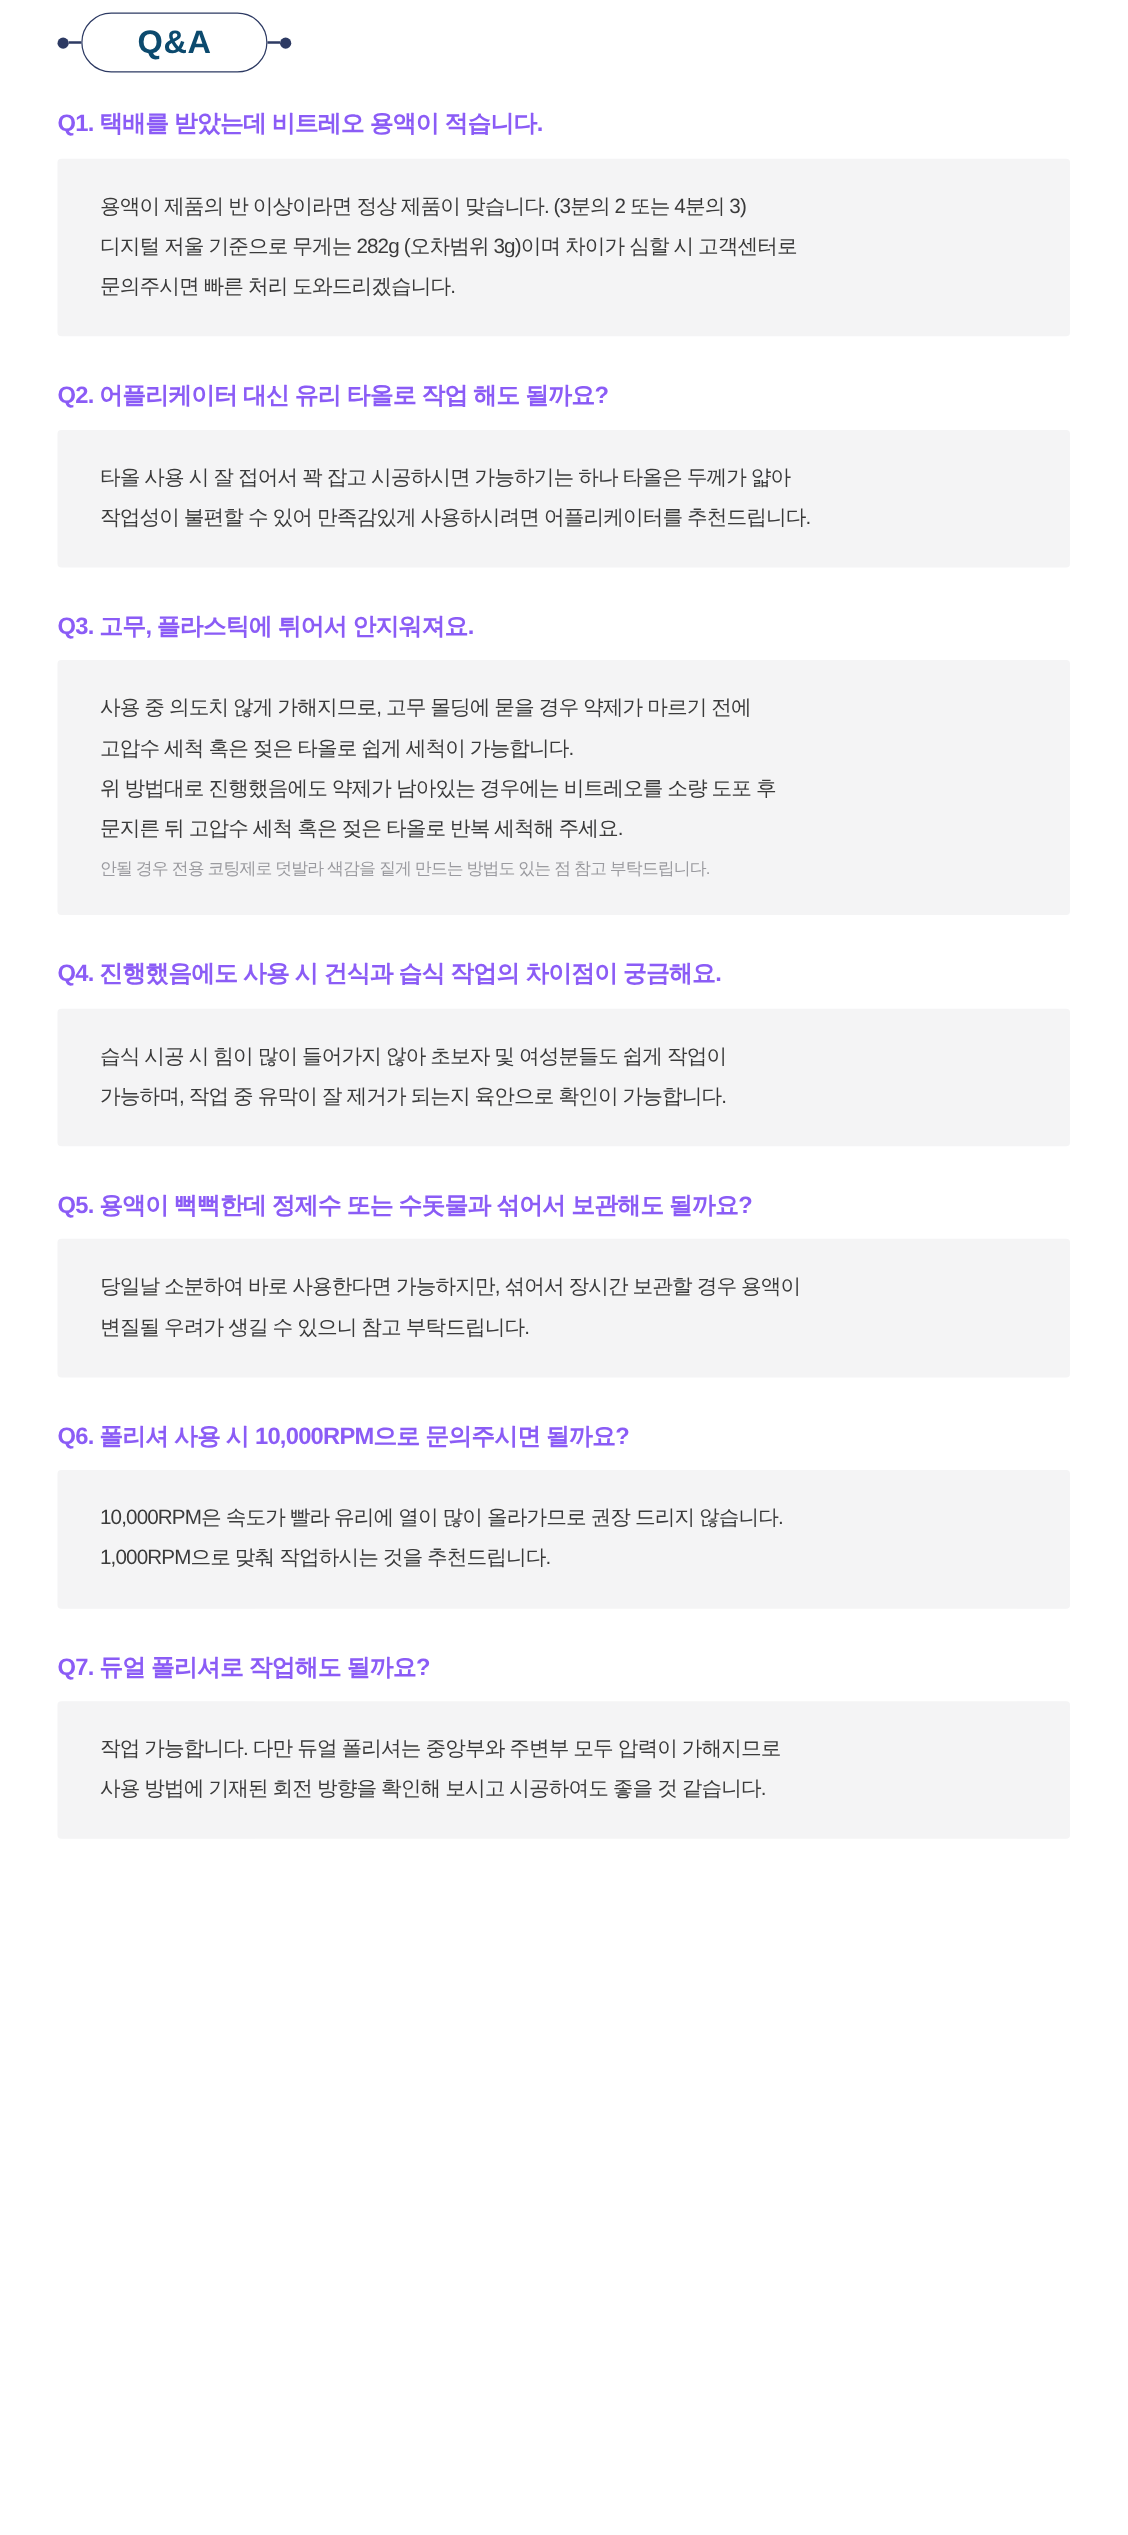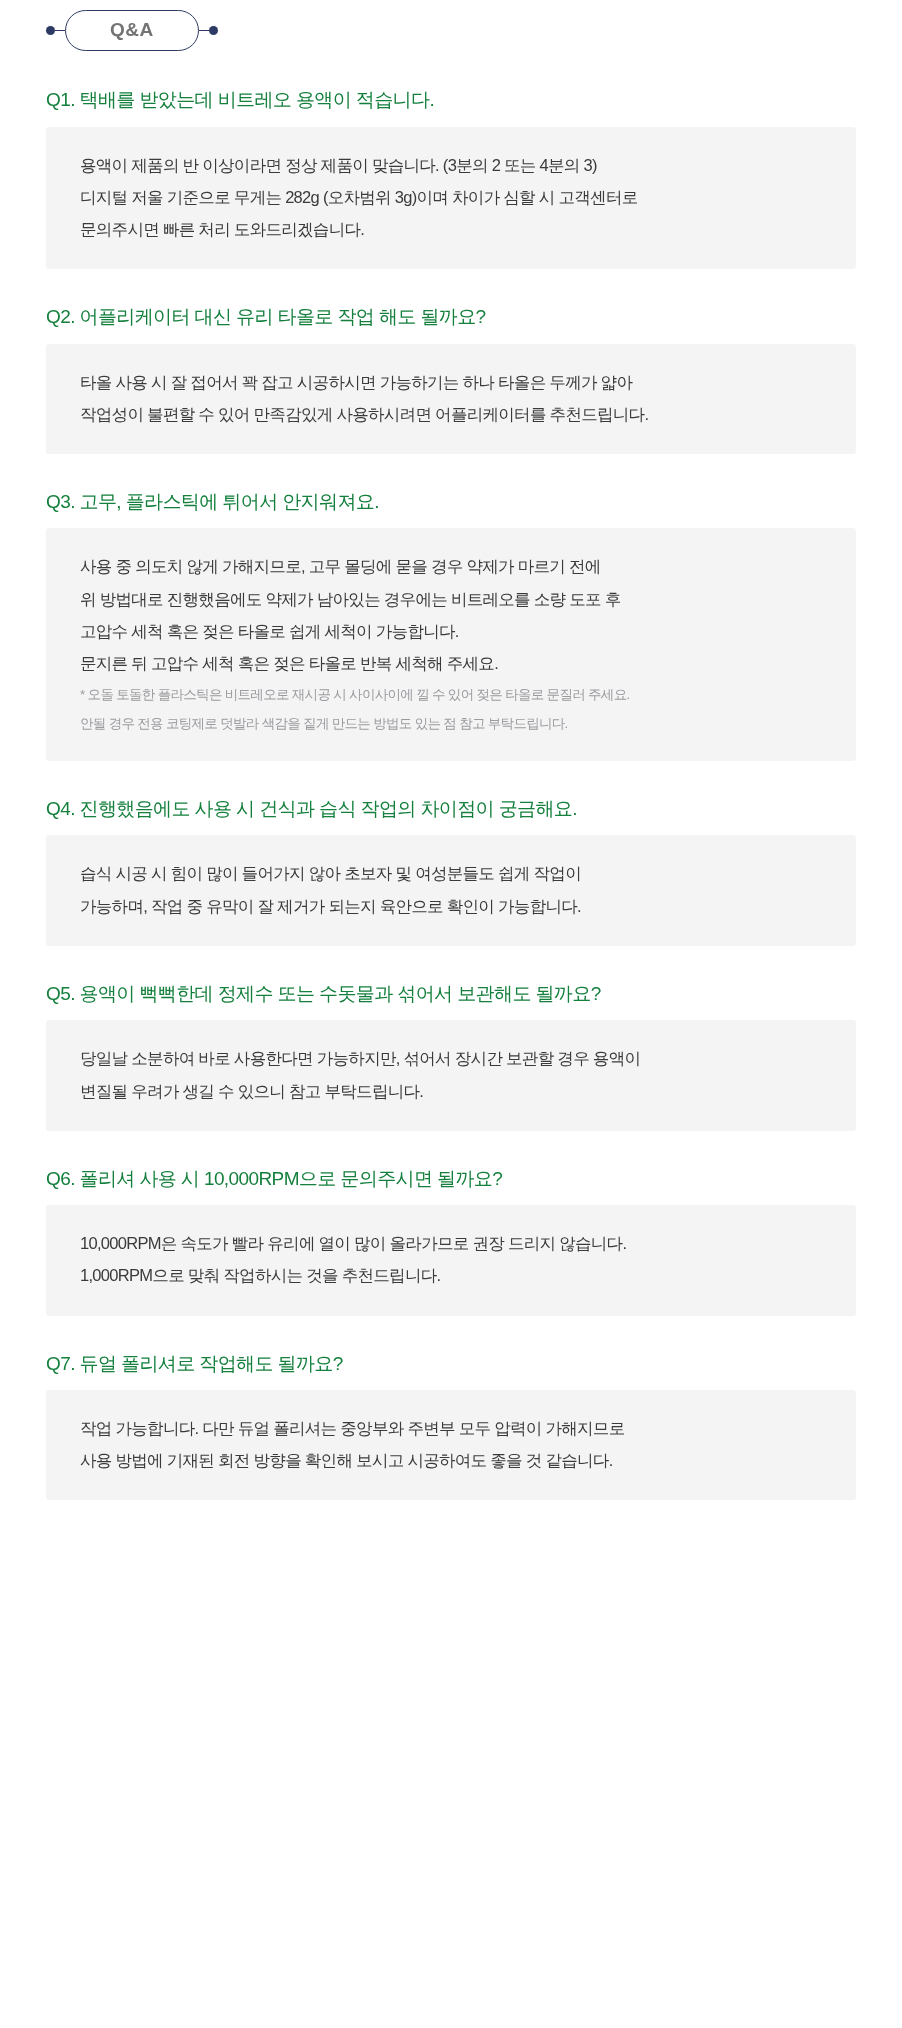--- a/index.html
+++ b/index.html
@@ -52,39 +52,39 @@
   }
   .dot-line {
     width: 10px;
     height: 1.5px;
     background: #2d3a63;
   }
   .badge {
     border: 1.5px solid #2d3a63;
     border-radius: 30px;
     padding: 9px 44px 11px;
-    color: #737373;
-    font-size: 19px;
+    color: #0c4a6e;
+    font-size: 26px;
     font-weight: bold;
     letter-spacing: 0.5px;
     line-height: 1;
     white-space: nowrap;
   }
 
   
   .qa-list {
     padding: 0 46px;
   }
   .qa-block {
     margin-bottom: 34px;
   }
   .question {
     font-size: 19px;
-    font-weight: normal;
-    color: #15803d;
+    font-weight: bold;
+    color: #8b5cf6;
     line-height: 1.5;
     margin: 0 0 12px 0;
     letter-spacing: -0.6px;
   }
   .answer {
     background: #f4f4f5;
     border-radius: 3px;
     padding: 22px 30px 24px 34px;
     font-size: 16.5px;
     line-height: 1.95;
@@ -134,24 +134,23 @@
       <div class="answer">
         <p>타올 사용 시 잘 접어서 꽉 잡고 시공하시면 가능하기는 하나 타올은 두께가 얇아</p>
         <p>작업성이 불편할 수 있어 만족감있게 사용하시려면 어플리케이터를 추천드립니다.</p>
       </div>
     </div>
 
     <div class="qa-block">
       <h3 class="question">Q3. 고무, 플라스틱에 튀어서 안지워져요.</h3>
       <div class="answer">
         <p>사용 중 의도치 않게 가해지므로, 고무 몰딩에 묻을 경우 약제가 마르기 전에</p>
+        <p>고압수 세척 혹은 젖은 타올로 쉽게 세척이 가능합니다.</p>
         <p>위 방법대로 진행했음에도 약제가 남아있는 경우에는 비트레오를 소량 도포 후</p>
-        <p>고압수 세척 혹은 젖은 타올로 쉽게 세척이 가능합니다.</p>
         <p>문지른 뒤 고압수 세척 혹은 젖은 타올로 반복 세척해 주세요.</p>
-        <p class="note">* 오돌 토돌한 플라스틱은 비트레오로 재시공 시 사이사이에 낄 수 있어 젖은 타올로 문질러 주세요.</p>
         <p class="note">안될 경우 전용 코팅제로 덧발라 색감을 짙게 만드는 방법도 있는 점 참고 부탁드립니다.</p>
       </div>
     </div>
 
     <div class="qa-block">
       <h3 class="question">Q4. 진행했음에도 사용 시 건식과 습식 작업의 차이점이 궁금해요.</h3>
       <div class="answer">
         <p>습식 시공 시 힘이 많이 들어가지 않아 초보자 및 여성분들도 쉽게 작업이</p>
         <p>가능하며, 작업 중 유막이 잘 제거가 되는지 육안으로 확인이 가능합니다.</p>
       </div>

